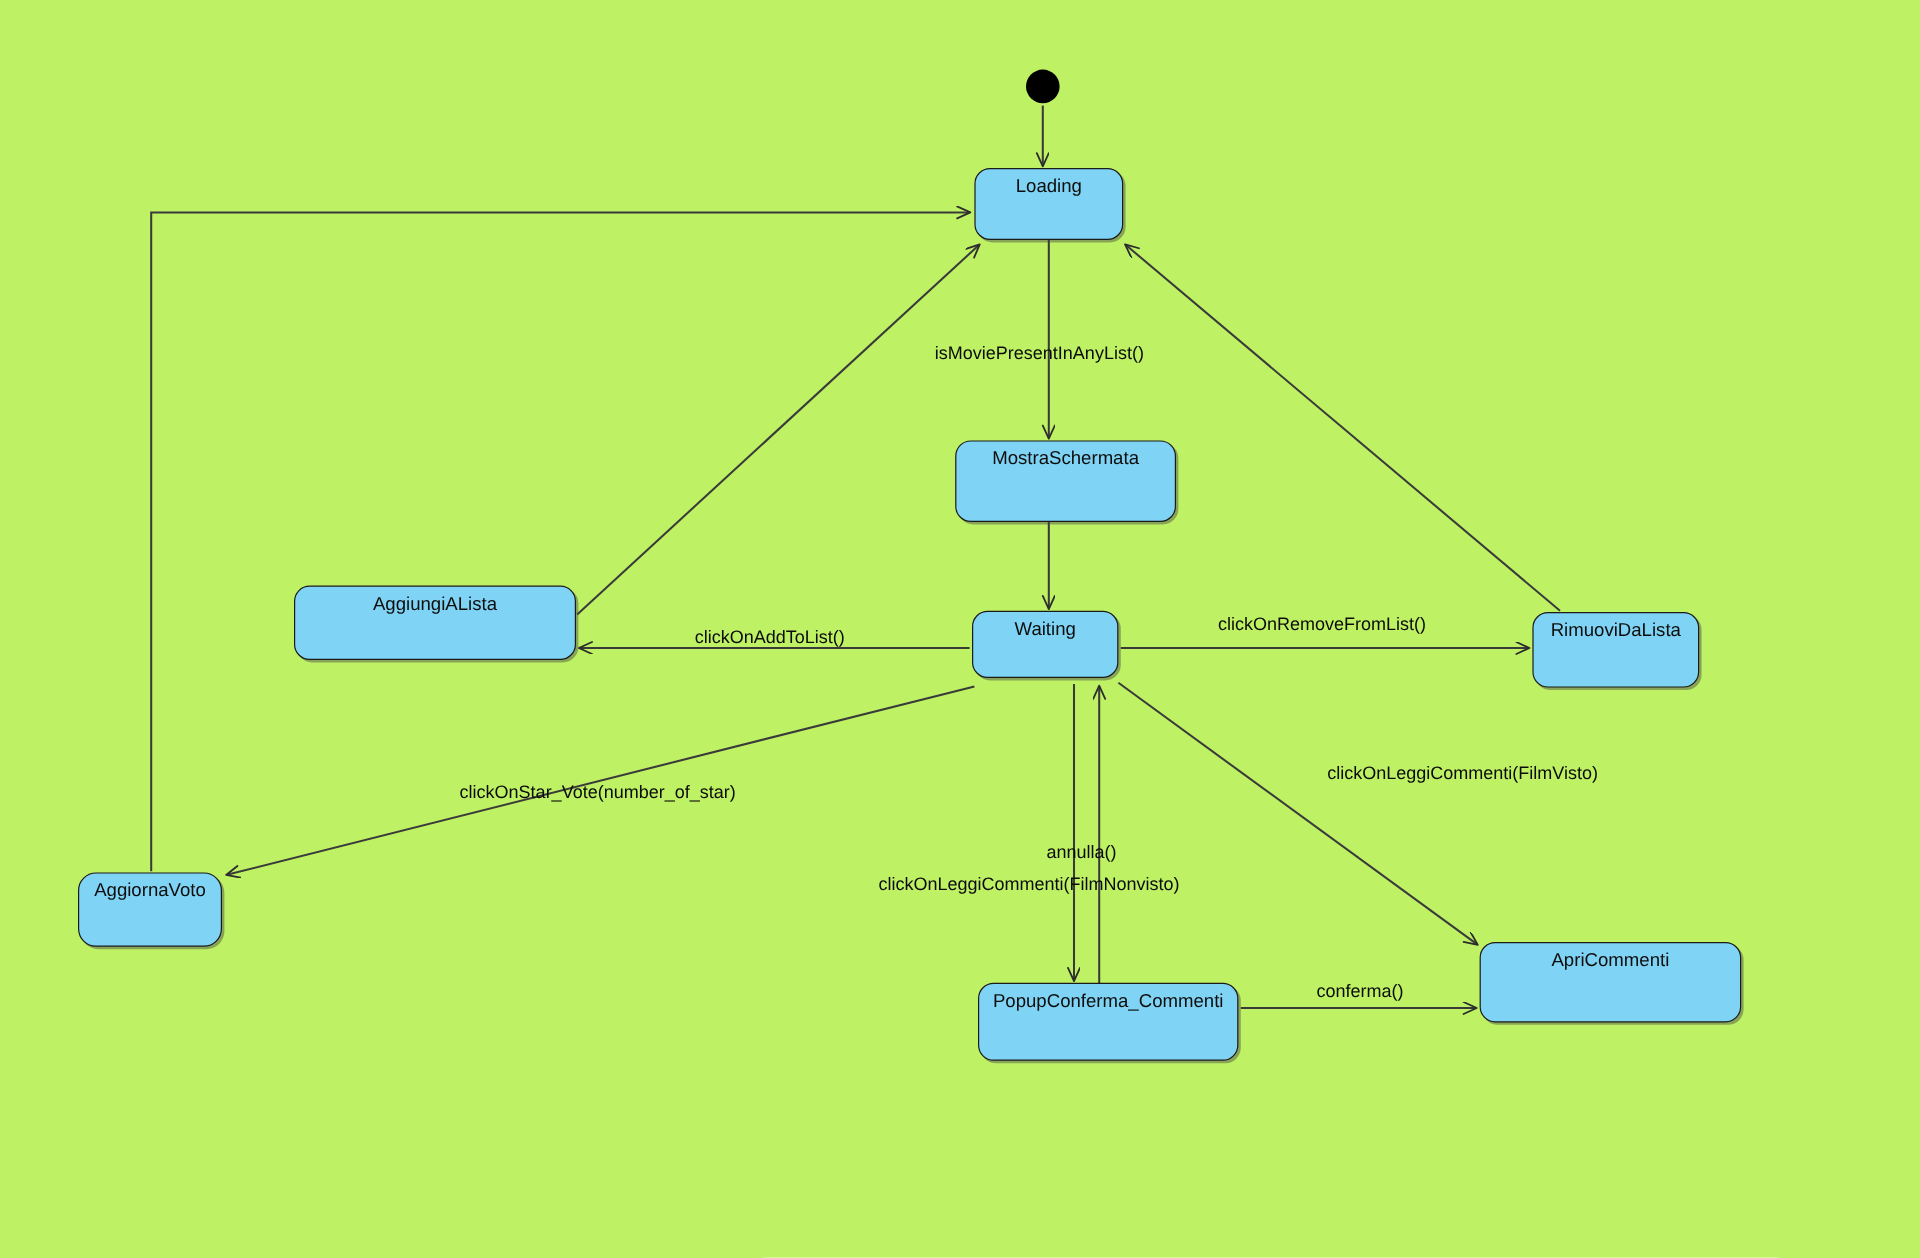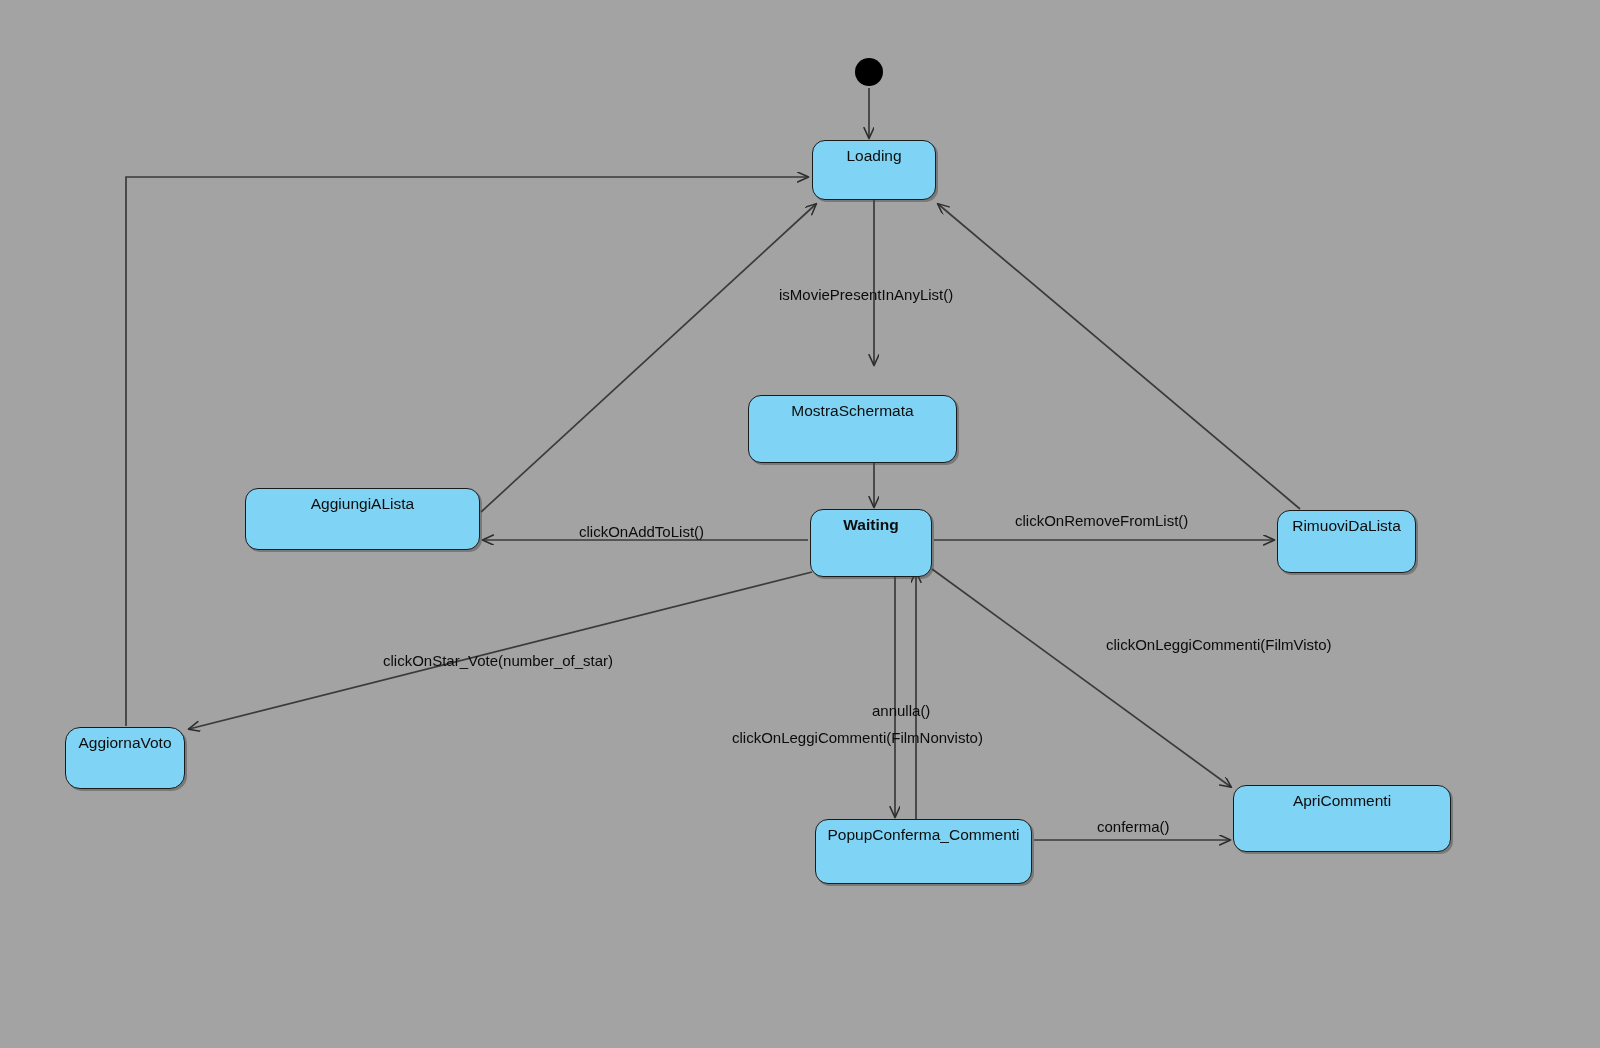--- a/index.html
+++ b/index.html
@@ -11,21 +11,21 @@
   body {
     width: 1600px;
     height: 1048px;
     font-family: "Liberation Sans", sans-serif;
     overflow: hidden;
   }
   #canvas {
     position: relative;
     width: 1600px;
     height: 1048px;
-    background: #a3a3a3;
+    background: #bef264;
   }
   svg.edges {
     position: absolute;
     left: 0;
     top: 0;
     width: 1600px;
     height: 1048px;
   }
   .state-node {
     position: absolute;
@@ -104,29 +104,29 @@
       <line x1="932" y1="569" x2="1231" y2="787" marker-end="url(#arrowOpen)"></line>
     </g>
   </svg>
 
   <div class="initial-node" style="left:855px; top:58px;"></div>
 
   <div class="state-node" style="left:812px; top:140px; width:124px; height:60px;">
     <div class="state-label">Loading</div>
   </div>
 
-  <div class="state-node" style="left:748px; top:367px; width:209px; height:68px;margin-top:28px;">
+  <div class="state-node" style="left:796px; top:367px; width:184px; height:68px;">
     <div class="state-label">MostraSchermata</div>
   </div>
 
   <div class="state-node" style="left:245px; top:488px; width:235px; height:62px;">
     <div class="state-label">AggiungiALista</div>
   </div>
 
-  <div class="state-node" style="left:810px; top:509px; width:122px; height:68px;font-weight:bold;">
+  <div class="state-node" style="left:810px; top:509px; width:122px; height:56px;">
     <div class="state-label">Waiting</div>
   </div>
 
   <div class="state-node" style="left:1277px; top:510px; width:139px; height:63px;">
     <div class="state-label">RimuoviDaLista</div>
   </div>
 
   <div class="state-node" style="left:65px; top:727px; width:120px; height:62px;border-radius:15px;">
     <div class="state-label">AggiornaVoto</div>
   </div>

